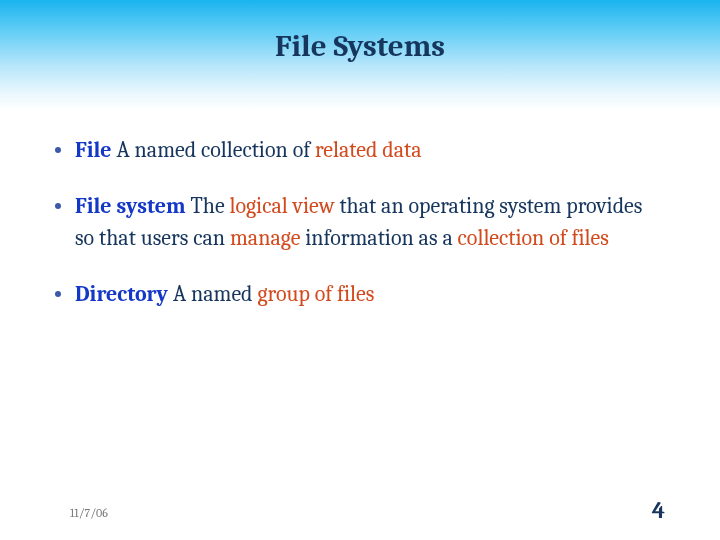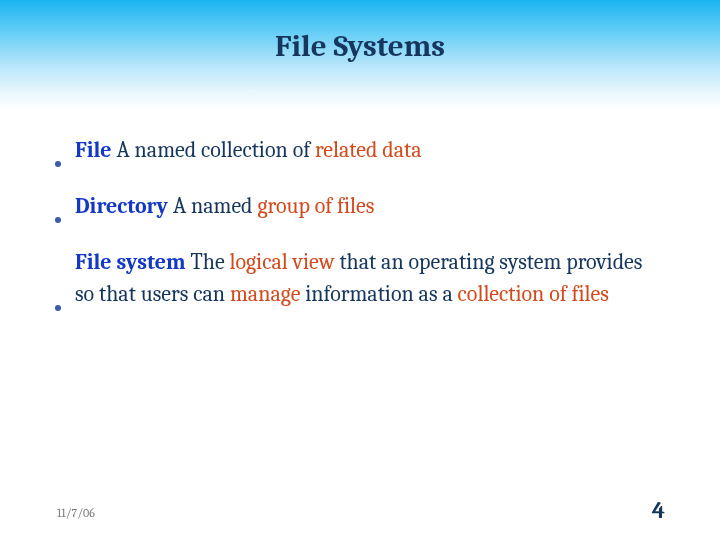--- a/index.html
+++ b/index.html
@@ -30,21 +30,21 @@
     color: #17365d;
   }
   .content {
     position: absolute;
     top: 135px;
     left: 55px;
     right: 60px;
   }
   .bullet-item {
     display: flex;
-    align-items: flex-end;
+    align-items: flex-start;
     margin-bottom: 24px;
     line-height: 1.45;
     font-size: 22px;
     color: #17365d;
   }
   .bullet-dot {
     flex: 0 0 auto;
     width: 6px;
     height: 6px;
     border-radius: 50%;
@@ -56,21 +56,21 @@
   .term {
     font-weight: bold;
     color: #1337c6;
   }
   .accent {
     color: #d24a1d;
   }
   .footer-date {
     position: absolute;
     bottom: 20px;
-    left: 57px;
+    left: 70px;
     font-size: 12px;
     color: #7a7a7a;
   }
   .page-number {
     position: absolute;
     bottom: 16px;
     right: 55px;
     font-size: 24px;
     font-weight: bold;
     color: #17365d;
@@ -83,22 +83,22 @@
 
 <div class="title">File Systems</div>
 
 <div class="content">
     <div class="bullet-item">
       <div class="bullet-dot"></div>
       <div class="bullet-text"><span class="term">File</span><span>   A named collection of </span><span class="accent">related data</span></div>
     </div>
     <div class="bullet-item">
       <div class="bullet-dot"></div>
-      <div class="bullet-text"><span class="term">Directory</span><span>  A named </span><span class="accent">group of files</span></div>
+      <div class="bullet-text"><span class="term">File system</span><span>   The </span><span class="accent">logical view</span><span> that an operating system provides so that users can </span><span class="accent">manage</span><span> information as a </span><span class="accent">collection of files</span></div>
     </div>
     <div class="bullet-item">
       <div class="bullet-dot"></div>
-      <div class="bullet-text"><span class="term">File system</span><span>   The </span><span class="accent">logical view</span><span> that an operating system provides so that users can </span><span class="accent">manage</span><span> information as a </span><span class="accent">collection of files</span></div>
+      <div class="bullet-text"><span class="term">Directory</span><span>  A named </span><span class="accent">group of files</span></div>
     </div>
   </div>
 
 <div class="footer-date">11/7/06</div>
 <div class="page-number">4</div>
 
 </body></html>

